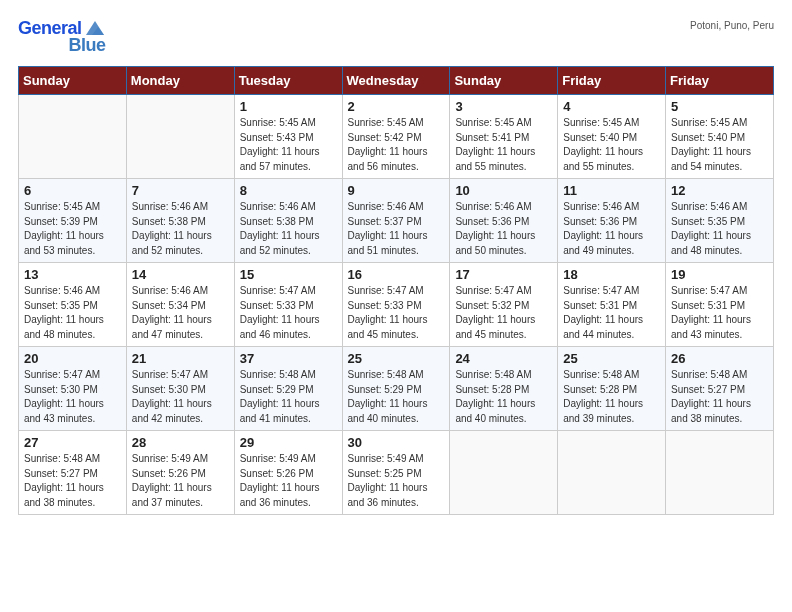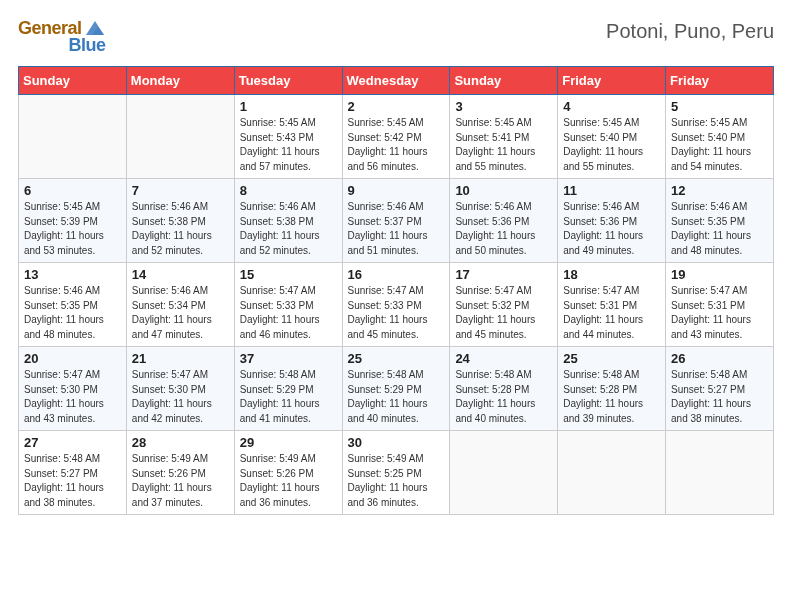--- a/index.html
+++ b/index.html
@@ -22,21 +22,21 @@
       align-items: flex-start;
       margin-bottom: 10px;
     }
     .logo {
       display: flex;
       align-items: center;
     }
     .logo-text-general {
       font-size: 18px;
       font-weight: bold;
-      color: #a16207;
+      color: #1d4ed8;
       letter-spacing: -0.5px;
     }
     .logo-text-blue {
       font-size: 18px;
       font-weight: bold;
       color: #3a7abf;
       letter-spacing: -0.5px;
     }
     .logo-icon {
       width: 22px;
@@ -47,32 +47,32 @@
     .title-block {
       text-align: right;
     }
     .title-month {
       font-size: 32px;
       font-weight: bold;
       color: #333;
       line-height: 1.1;
     }
     .title-location {
-      font-size: 20px;
+      font-size: 10px;
       color: #555;
       margin-top: 2px;
       text-align: center;
     }
     .calendar {
       width: 100%;
       border-collapse: collapse;
       border: 1px solid #ccc;
     }
     .calendar th {
-      background: #ef4444;
+      background: #7f1d1d;
       color: #fff;
       font-size: 13px;
       font-weight: bold;
       padding: 6px 4px;
       text-align: left;
       border: 1px solid #2d6aaa;
     }
     .calendar td {
       border: 1px solid #ccc;
       vertical-align: top;

